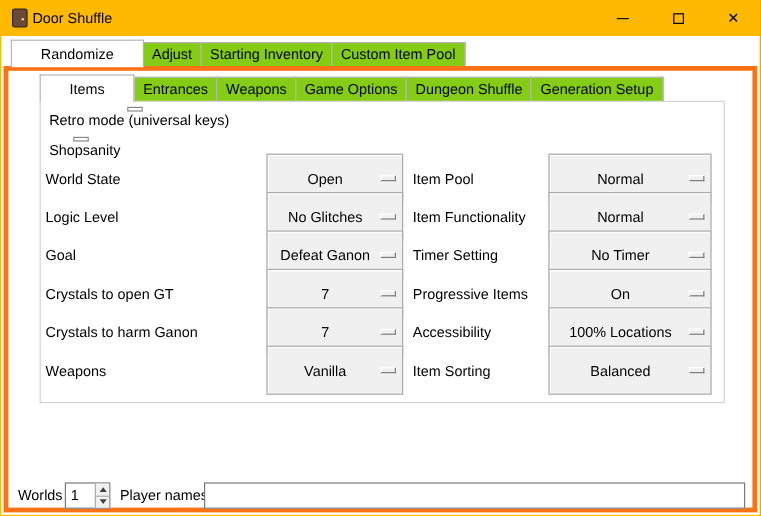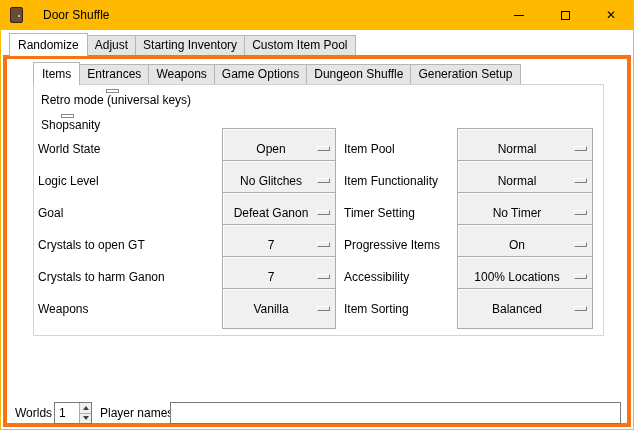--- a/index.html
+++ b/index.html
@@ -5,32 +5,32 @@
   * { box-sizing: border-box; margin: 0; padding: 0; }
   body { margin: 0; background: #555; font-family: "Liberation Sans", sans-serif; }
   .window {
     position: relative; width: 634px; height: 430px;
     background: #FFB900; overflow: hidden; font-size: 12px; color: #000;
   }
   
   .titlebar { position: absolute; top: 0; left: 0; right: 0; height: 30px; display: flex; align-items: center; }
   .app-icon { width: 13px; height: 16px; margin-left: 10px; background: #6b4a36; border: 1px solid #33241a; border-radius: 2px; position: relative; }
   .app-icon::after { content: ""; position: absolute; right: 2px; top: 7px; width: 2px; height: 2px; background: #ecd9a0; border-radius: 50%; }
-  .title-text { margin-left: 20px; }
+  .title-text { margin-left: 4px; }
   .win-controls { position: absolute; top: 0; right: 0; height: 30px; display: flex; }
   .win-btn { width: 46px; height: 30px; display: flex; align-items: center; justify-content: center; }
   .glyph-min { width: 10px; height: 0; border-top: 1px solid #000; }
   .glyph-max { width: 9px; height: 9px; border: 1px solid #000; }
   .glyph-close { font-size: 12px; line-height: 1; }
   
   .client { position: absolute; top: 30px; left: 1px; right: 1px; bottom: 1px; background: #fff; }
   .tabs { display: flex; align-items: flex-end; position: relative; z-index: 2; }
-  .tab { height: 20px; line-height: 19px; padding: 0 7px; background: #e5e5e5; border: 1px solid #B6B6B6; border-bottom: none; white-space: nowrap; }
+  .tab { height: 20px; line-height: 19px; padding: 0 7px; background: #84cc16; border: 1px solid #B6B6B6; border-bottom: none; white-space: nowrap; }
   .tab + .tab { margin-left: -1px; }
-  .tab.active { height: 23px; line-height: 22px; background: #fff; padding: 0 8px; margin-bottom: -1px; position: relative; z-index: 3; }
+  .tab.active { height: 23px; line-height: 22px; background: #fff; padding: 0 24px; margin-bottom: -1px; position: relative; z-index: 3; }
   .outer-tabs { position: absolute; left: 8px; top: 3px; }
   .outer-pane { position: absolute; left: 2px; top: 25px; right: 2px; bottom: 2px; border: 4px solid #f97316; background: #fff; z-index: 1; }
   .inner-tabs { position: absolute; left: 26px; top: 3px; }
   .inner-pane { position: absolute; left: 26px; top: 25px; right: 23px; height: 252px; border: 1px solid #D4D4D4; background: #fff; }
   
   .check-row { position: absolute; left: 7px; height: 18px; display: flex; align-items: center; flex-direction: column; }
   .check-row.r1 { top: 4px; }
   .check-row.r2 { top: 29px; }
   .checkbox { width: 13px; height: 13px; background: #fff; border: 1px solid #8A8A8A; margin-right: 7px; }
   

